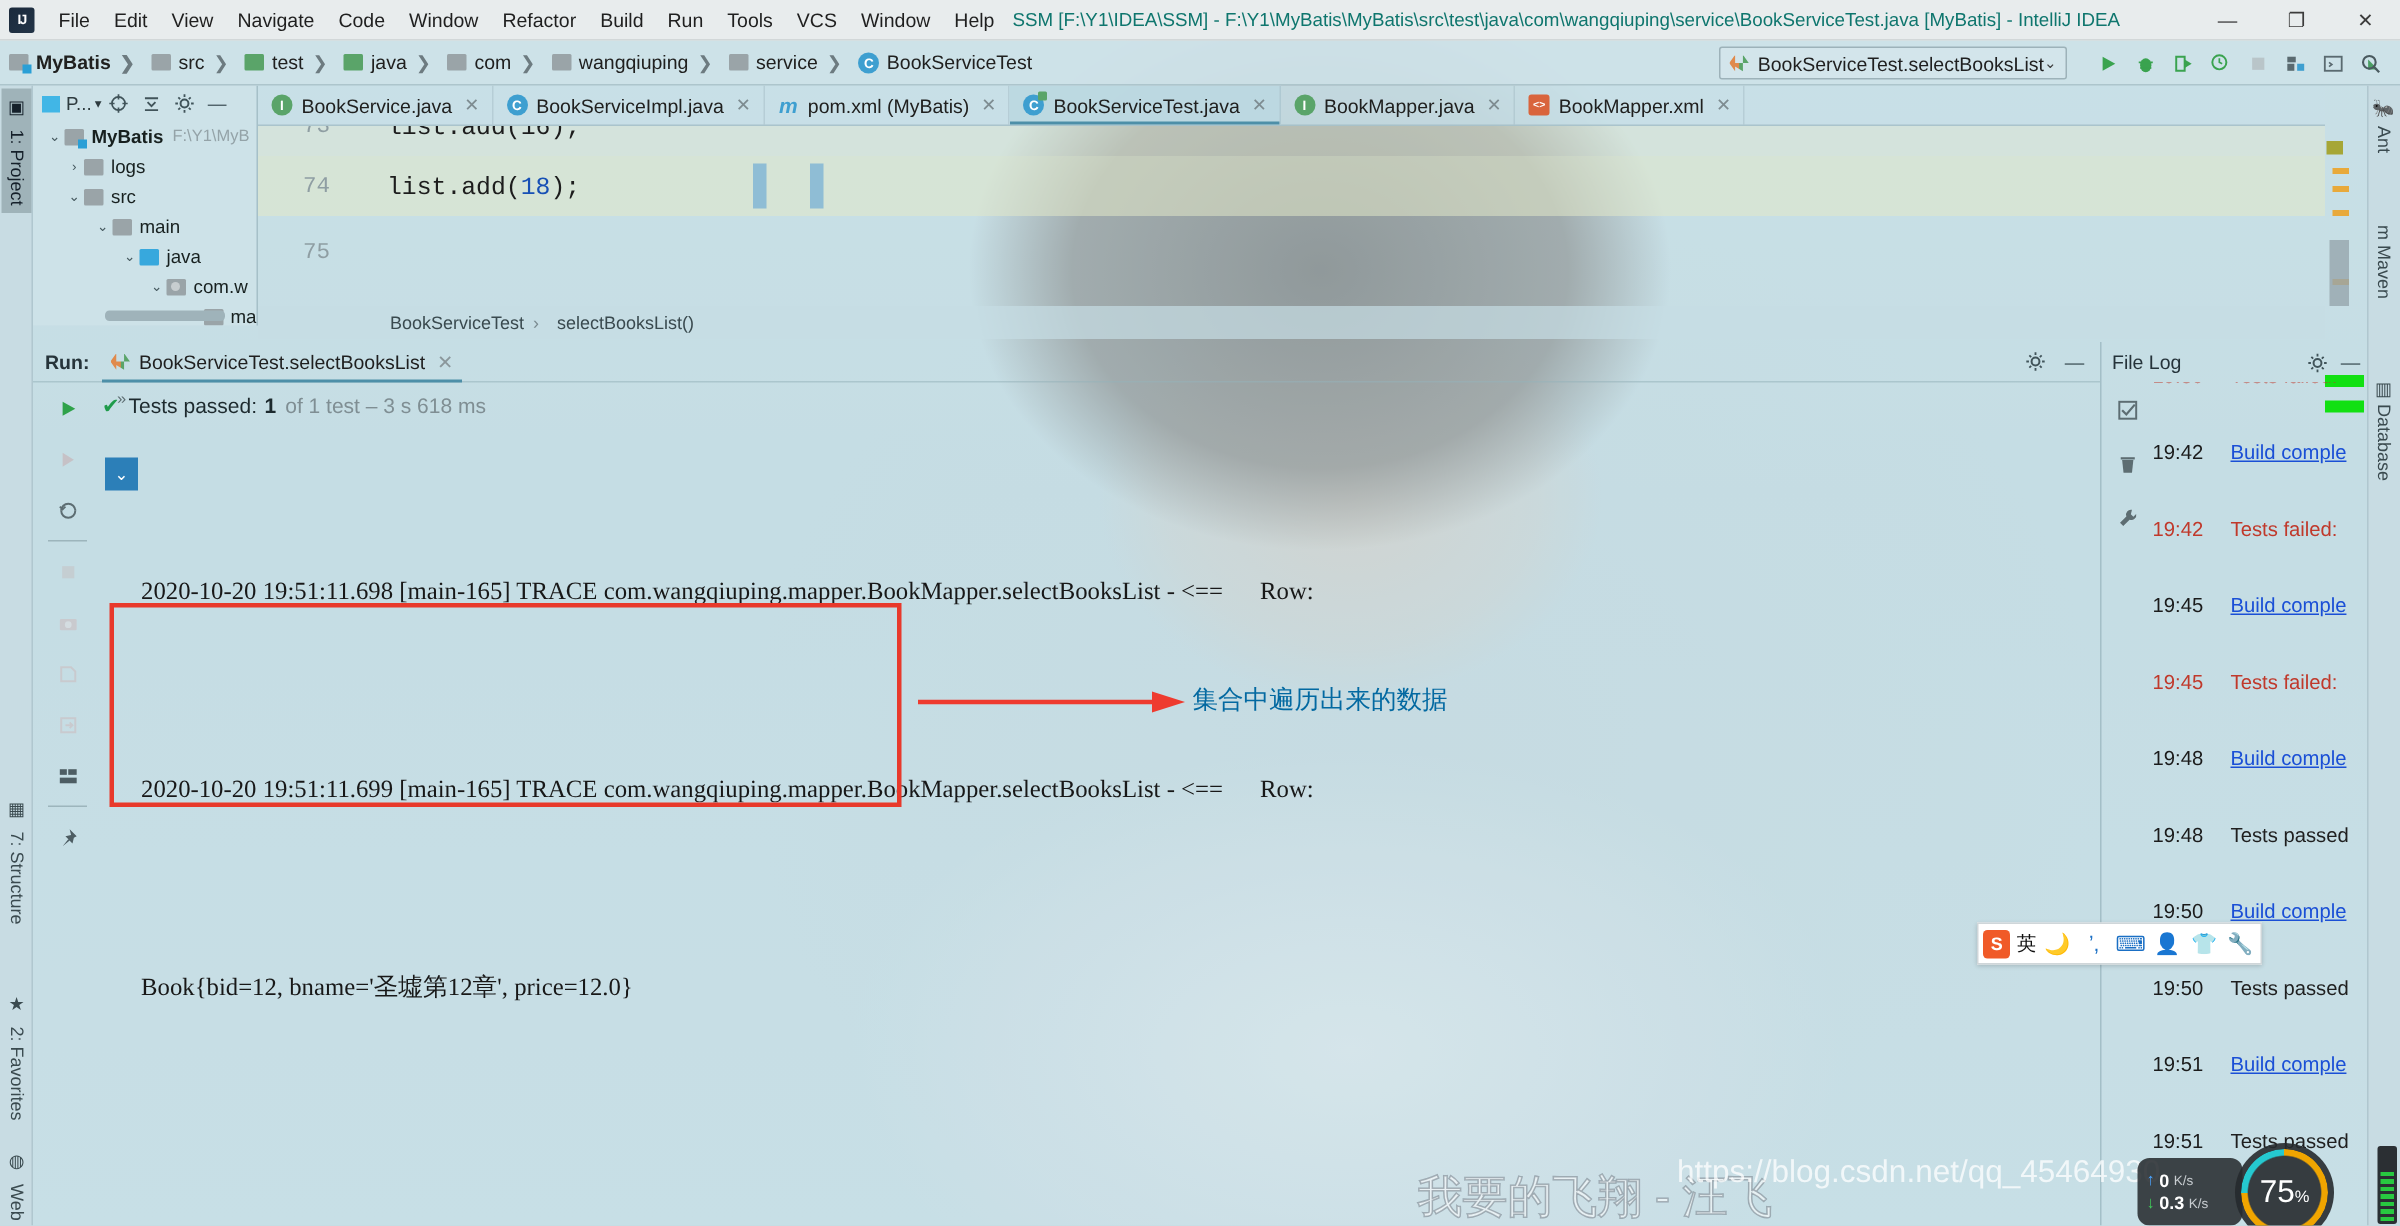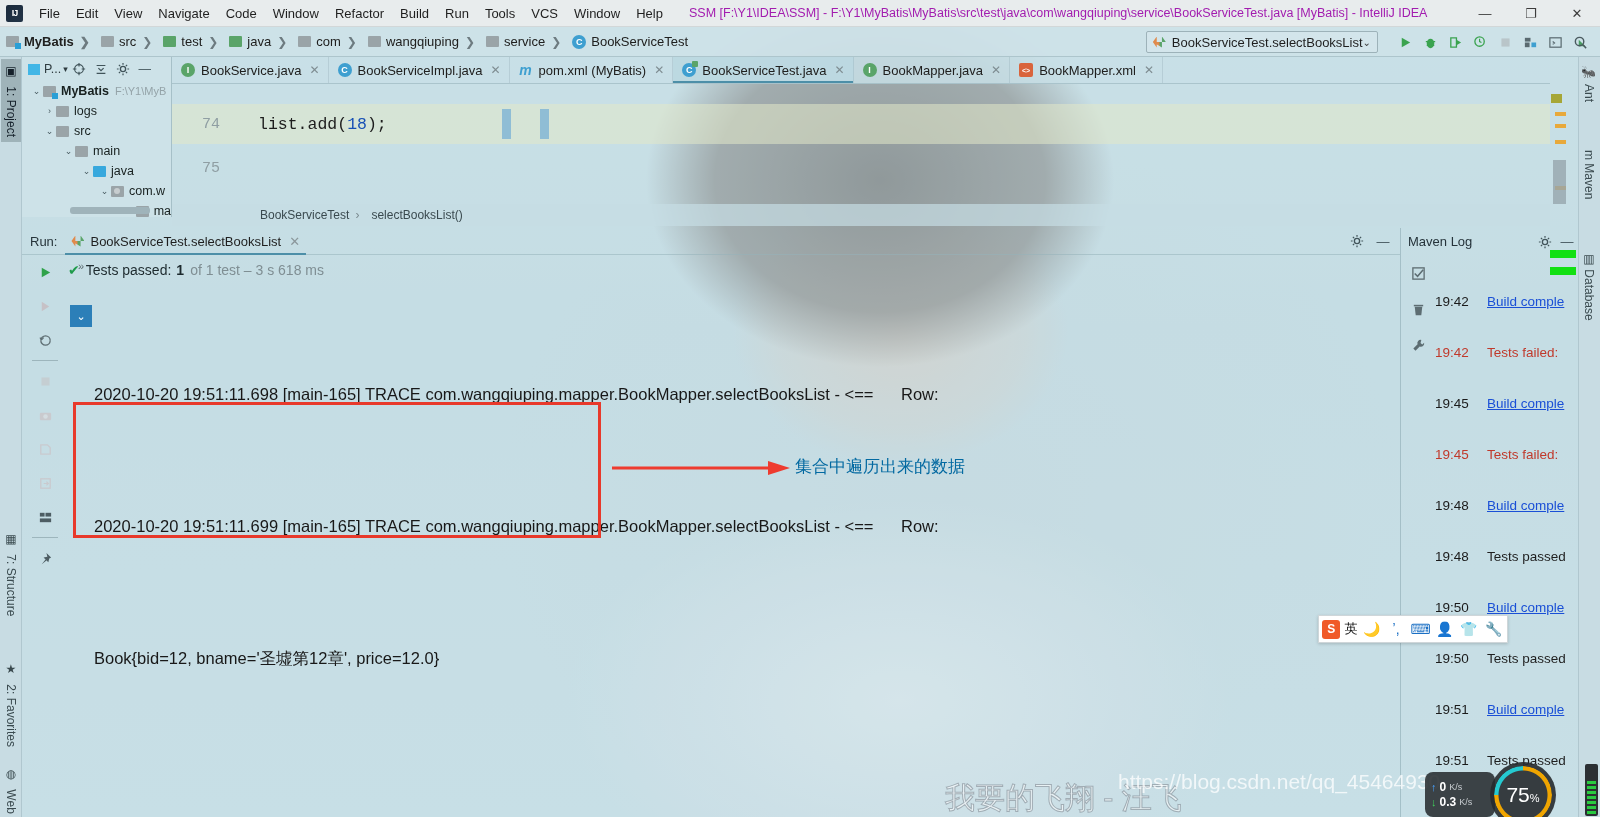--- a/index.html
+++ b/index.html
@@ -33,21 +33,21 @@
     background:#e8eced; display:flex; align-items:center;
     border-bottom:1px solid #d2d7d8; z-index:40;
   }
   .ij-logo{
     width:17px;height:17px;margin:0 8px 0 6px;border-radius:2px;
     background:linear-gradient(135deg,#1b2a3c 0%,#223447 100%);
     color:#fff;font-size:9px;font-weight:bold;display:flex;
     align-items:center;justify-content:center;letter-spacing:-1px;
   }
   .menu-item{ padding:3px 8px; font-size:13px; color:#1f1f1f; cursor:default; }
-  #window-title{ margin-left:18px; font-size:12.5px; color:#a21caf; white-space:nowrap; }
+  #window-title{ margin-left:4px; font-size:12.5px; color:#0f766e; white-space:nowrap; }
   .win-btns{ position:absolute; right:0; top:0; height:27px; display:flex; }
   .win-btn{ width:46px;height:27px;display:flex;align-items:center;justify-content:center;color:#3c3c3c; }
 
   
   #navbar{
     position:absolute; left:0; top:27px; width:1600px; height:30px;
     display:flex; align-items:center; z-index:38;
     background:rgba(205,226,232,.95);
     border-bottom:1px solid rgba(160,185,193,.7);
   }
@@ -159,21 +159,21 @@
   #editor-crumb .c{ margin-left:6px;}
   #editor-crumb .s{ margin:0 6px; color:#7b8b90;}
   
   .marker{ position:absolute; right:24px; width:11px; height:4px; z-index:33;}
 
   
   #run-window{
     position:absolute; left:22px; top:228px; width:1378px; height:589px; z-index:30;
   }
   #run-header{ height:27px; display:flex; align-items:center; border-bottom:1px solid rgba(150,178,186,.55);}
-  #run-label{ padding:0 8px 0 8px; font-size:13px; color:#26343a;}
+  #run-label{ padding:0 8px 0 8px; font-size:13px; color:#26343a;font-weight:bold;}
   #run-tab{ display:flex; align-items:center; height:27px; padding:0 6px;
      box-shadow: inset 0 -2px 0 #4d8fa8; font-size:13px;}
   #run-tab .x{ margin-left:8px; color:#8b979b;}
   #run-header-right{ margin-left:auto; display:flex; align-items:center; padding-right:6px; gap:4px;}
   #test-status{
     position:absolute; left:46px; top:29px; height:26px; display:flex; align-items:center;
     font-size:14px; color:#1d2a2e;
   }
   .chk{ color:#1f9b4b; margin-right:6px; font-size:14px;}
   .muted{ color:#7f8e93;}
@@ -187,21 +187,21 @@
   .rail-sep{ width:26px; height:1px; background:rgba(130,155,162,.6); margin:3px auto;}
   
   #collapse-col{ position:absolute; left:46px; top:27px; width:26px; bottom:0; }
   #chev-btn{ width:22px;height:22px;margin:28px auto 0;background:#2c7fb8;color:#fff;
      display:flex;align-items:center;justify-content:center;font-size:11px;}
   #dbl-chev{ width:26px;height:22px;display:flex;align-items:center;justify-content:center;color:#5d6d72;font-size:11px;}
 
   
   #console{
     position:absolute; left:72px; top:56px; right:4px; bottom:0;
-    font-family:Liberation Sans, sans-serif; font-size:16.5px;
+    font-family:Liberation Serif, serif; font-size:16.5px;
     color:#181818; overflow:hidden; line-height:44px; white-space:pre;
   }
   #console .ln{ display:block; height:44px;}
 
   
   #hl-box{
     position:absolute; left:73px; top:402px; width:528px; height:136px;
     border:3px solid #e8392b; z-index:31; pointer-events:none;
   }
   
@@ -537,20 +537,24 @@
   </div>
   <div class="tree-row" style="padding-left:94px;justify-content:flex-end;">
     <span class="arrow">⌄</span>
     <span class="tfold pkg"></span>
     <span>ma</span>
   </div>
   <div id="proj-hscroll"></div>
 </div>
 
 <div id="editor">
+  <div class="code-line" id="line73">
+    <span class="gutter">73</span>
+    <span class="code-text">list.add(16);</span>
+  </div>
   <div class="code-line" id="line74">
     <span class="gutter">74</span>
     <span class="code-text">list.add(<span class="num">18</span>);</span>
   </div>
   <div class="caret-a" style="left:330px;top:25px;"></div>
   <div class="caret-a" style="left:368px;top:25px;"></div>
   <div class="code-line" id="line75">
     <span class="gutter">75</span>
   </div>
 </div>
@@ -670,21 +674,21 @@
 
 <div id="hl-box"></div>
 <svg id="annot-arrow" viewBox="0 0 178 16">
   <path d="M0 8 H158" stroke="#ee3b2f" stroke-width="3"></path>
   <path d="M156 1 L178 8 L156 15 Z" fill="#ee3b2f"></path>
 </svg>
 <div id="annot-text">集合中遍历出来的数据</div>
 
 <div id="event-log">
   <div id="el-header">
-    <span>Maven Log</span>
+    <span>File Log</span>
     <span class="sp ph-btn">
       <svg width="14" height="14" viewBox="0 0 16 16">
           <circle cx="8" cy="8" r="3" fill="none" stroke="#41545a" stroke-width="1.5"></circle>
           <path d="M8 1v2M8 13v2M1 8h2M13 8h2M3.3 3.3l1.4 1.4M11.3 11.3l1.4 1.4M12.7 3.3l-1.4 1.4M4.7 11.3l-1.4 1.4" stroke="#41545a" stroke-width="1.4"></path>
         </svg>
     </span>
     <span class="ph-btn">—</span>
   </div>
   <div id="el-rail">
     <div class="el-ic">

